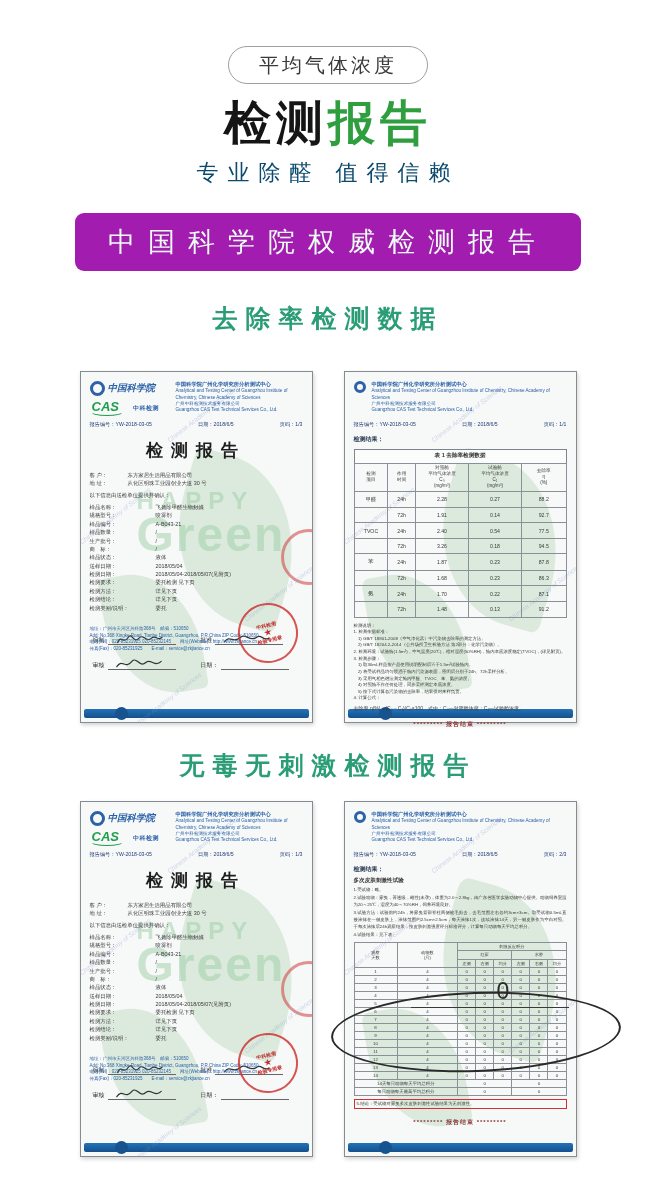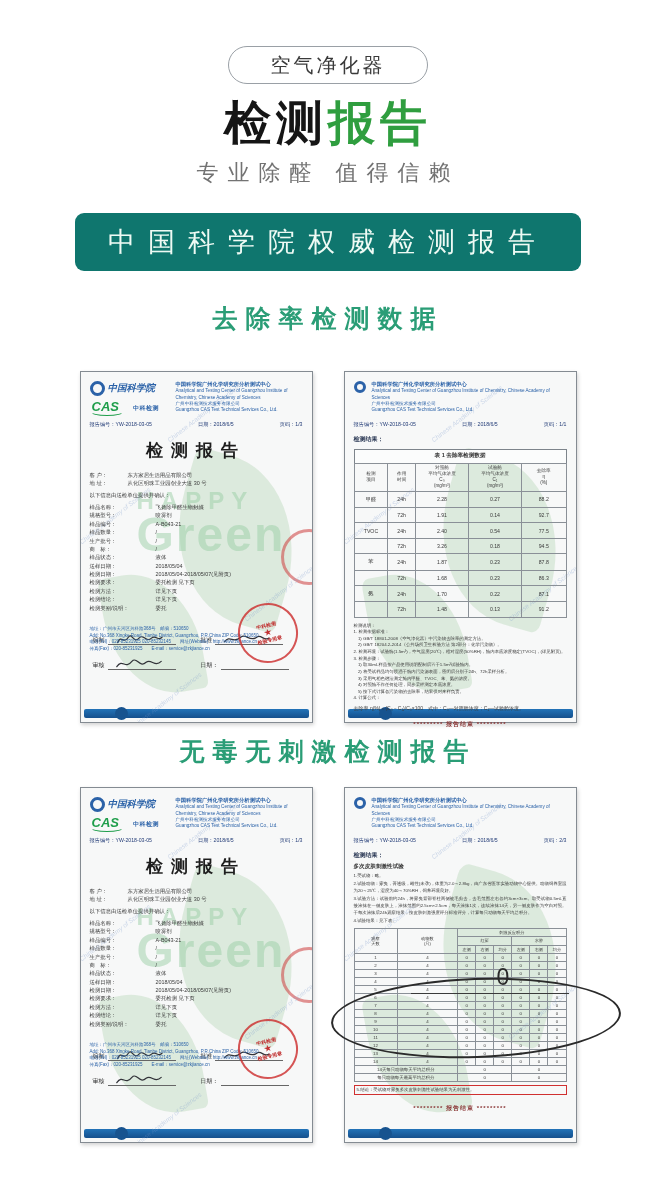--- a/index.html
+++ b/index.html
@@ -3,25 +3,25 @@
 <meta charset="utf-8">
 <style>
   html,body{margin:0;padding:0;background:#ffffff;}
   body{width:656px;height:1200px;overflow:hidden;font-family:"Liberation Sans",sans-serif;position:relative;}
 
   
   .badge{width:198px;height:36px;margin:46px auto 0;border:1px solid #9aa0a6;border-radius:19px;
     text-align:center;line-height:36px;font-size:20px;color:#3a3a3a;letter-spacing:3px;}
   .title{text-align:center;margin-top:13px;font-size:47px;font-weight:bold;letter-spacing:5px;color:#151515;line-height:1.1;}
   .title .green{color:#2f9e3f;}
-  .subtitle{text-align:center;margin-top:9px;font-size:22px;color:#737373;letter-spacing:9px;}
-  .banner{width:506px;height:58px;margin:25px auto 0;background:#0f766e;border-radius:9px;color:#eefaf4;
+  .subtitle{text-align:center;margin-top:9px;font-size:22px;color:#0c4a6e;letter-spacing:9px;}
+  .banner{width:506px;height:58px;margin:25px auto 0;background:#a21caf;border-radius:9px;color:#eefaf4;
     font-size:27px;letter-spacing:13px;text-align:center;line-height:58px;}
   .sec-heading{text-align:center;margin-top:31px;color:#2a9d76;font-weight:bold;font-size:25px;letter-spacing:8px;}
-  .sec-heading.second{margin-top:12px;}
+  .sec-heading.second{margin-top:26px;}
 
   
   .cert-row{display:flex;justify-content:center;gap:31px;margin-top:36px;}
   .cert-row.second{margin-top:19px;}
   .cert{position:relative;width:233px;height:352px;background:#f7f8f8;border:1px solid #848b92;
     box-shadow:1px 2px 4px rgba(0,0,0,.18);box-sizing:border-box;}
   .cert-row.second .cert{height:356px;}
   .clip{position:absolute;inset:0;overflow:hidden;}
   .content{position:relative;z-index:2;padding:9px 9px 0;}
 
@@ -109,21 +109,21 @@
   .mag-ellipse{position:absolute;left:-14px;top:190px;width:286px;height:76px;border:2px solid #2a2a2a;
     border-radius:50%;transform:rotate(-2deg);z-index:6;}
   .mag-zero{position:absolute;left:152px;top:176px;font-size:23px;color:#2a2a2a;z-index:6;}
   .mag-line{position:absolute;left:66px;top:205px;width:158px;border-top:1.6px solid #3a3a3a;z-index:6;}
   .mag-text{position:absolute;left:2px;top:214px;width:300px;font-size:15px;font-weight:bold;color:#2e2e2e;
     white-space:nowrap;letter-spacing:.5px;z-index:7;}
 </style>
 </head>
 <body>
 
-<div class="badge">空气净化器</div>
+<div class="badge">平均气体浓度</div>
 <div class="title"><span>检测</span><span class="green">报告</span></div>
 <div class="subtitle">专业除醛  值得信赖</div>
 <div class="banner">中国科学院权威检测报告</div>
 <div class="sec-heading">去除率检测数据</div>
 
 <div class="cert-row">
 
   <div class="cert">
     <div class="clip">
       <div class="leaf leaf1"></div>

